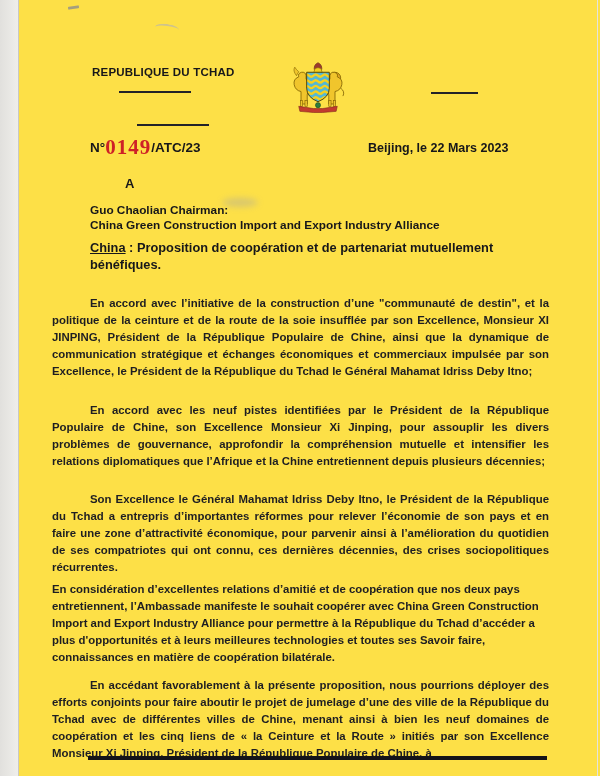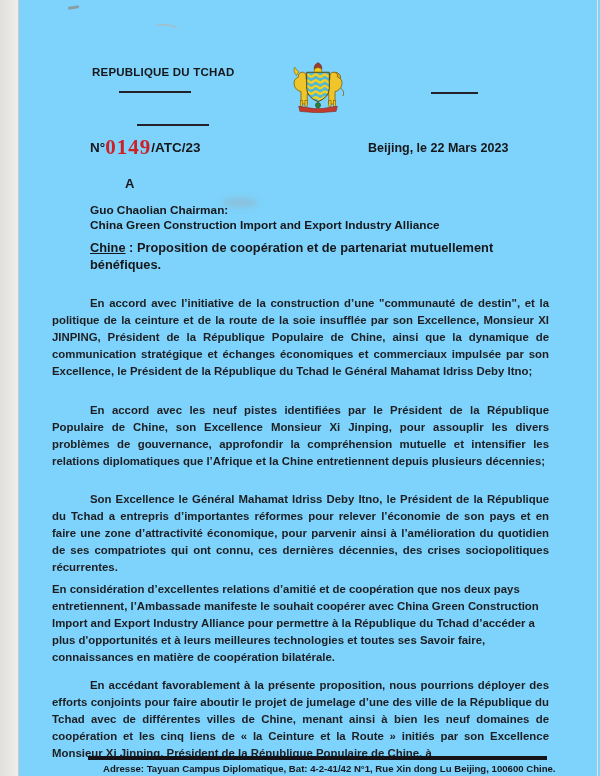--- a/index.html
+++ b/index.html
@@ -4,21 +4,21 @@
 <style>
   html,body { margin:0; padding:0; }
   body {
     width:600px; height:776px;
     background:#e9e8e5;
     font-family:"Liberation Sans", sans-serif;
     -webkit-font-smoothing:antialiased;
   }
   .page {
     position:relative; width:600px; height:776px;
-    background:#7dd3fc; overflow:hidden;
+    background:#fde047; overflow:hidden;
   }
   .scan-gutter {
     position:absolute; left:0; top:0; width:18px; height:776px;
     background:linear-gradient(90deg,#e1e0dd,#efeeea);
     border-right:1px solid #c9c8c4;
   }
   .scan-right-edge {
     position:absolute; right:2px; top:0; width:1px; height:776px;
     background:#e3e2de;
   }
@@ -160,25 +160,24 @@
   </div>
   <div class="dateline">Beijing, le 22 Mars 2023</div>
 
   <div class="salutation">A</div>
   <div class="recipient">
     <div>Guo Chaolian Chairman:</div>
     <div>China Green Construction Import and Export Industry Alliance</div>
   </div>
 
   <div class="subject">
-    <span class="subject-label">Chine</span><strong class="subject-text"><span> : </span><span>Proposition de coopération et de partenariat mutuellement bénéfiques.</span></strong>
+    <span class="subject-label">China</span><strong class="subject-text"><span> : </span><span>Proposition de coopération et de partenariat mutuellement bénéfiques.</span></strong>
   </div>
 
   <p class="para p1">En accord avec l’initiative de la construction d’une "communauté de destin", et la politique de la ceinture et de la route de la soie insufflée par son Excellence, Monsieur XI JINPING, Président de la République Populaire de Chine, ainsi que la dynamique de communication stratégique et échanges économiques et commerciaux impulsée par son Excellence, le Président de la République du Tchad le Général Mahamat Idriss Deby Itno;</p>
   <p class="para p2">En accord avec les neuf pistes identifiées par le Président de la République Populaire de Chine, son Excellence Monsieur Xi Jinping, pour assouplir les divers problèmes de gouvernance, approfondir la compréhension mutuelle et intensifier les relations diplomatiques que l’Afrique et la Chine entretiennent depuis plusieurs décennies;</p>
   <p class="para p3">Son Excellence le Général Mahamat Idriss Deby Itno, le Président de la République du Tchad a entrepris d’importantes réformes pour relever l’économie de son pays et en faire une zone d’attractivité économique, pour parvenir ainsi à l’amélioration du quotidien de ses compatriotes qui ont connu, ces dernières décennies, des crises sociopolitiques récurrentes.</p>
   <p class="para p4 no-indent"><span>En considération d’excellentes relations d’amitié et de coopération que nos deux pays entretiennent, l’Ambassade manifeste le </span><strong>souhait coopérer avec  China Green Construction Import and Export Industry Alliance</strong><span> pour permettre à la République du Tchad d’accéder a plus d'opportunités et à leurs meilleures technologies et toutes ses Savoir faire, connaissances en matière de coopération bilatérale.</span></p>
   <p class="para p5">En accédant favorablement à la présente proposition, nous pourrions déployer des efforts conjoints pour faire aboutir le projet de jumelage d’une des ville de la République du Tchad avec de différentes villes de Chine, menant ainsi à bien les neuf domaines de coopération et les cinq liens de « la Ceinture et la Route » initiés par son Excellence Monsieur Xi Jinping, Président de la République Populaire de Chine, à</p>
 
   <div class="footline"></div>
-  <div class="address">Adresse: Tayuan Campus Diplomatique, Bat: 4-2-41/42 N°1, Rue Xin dong Lu Beijing, 100600 Chine.</div>
 
 </div>
 
 </body></html>

